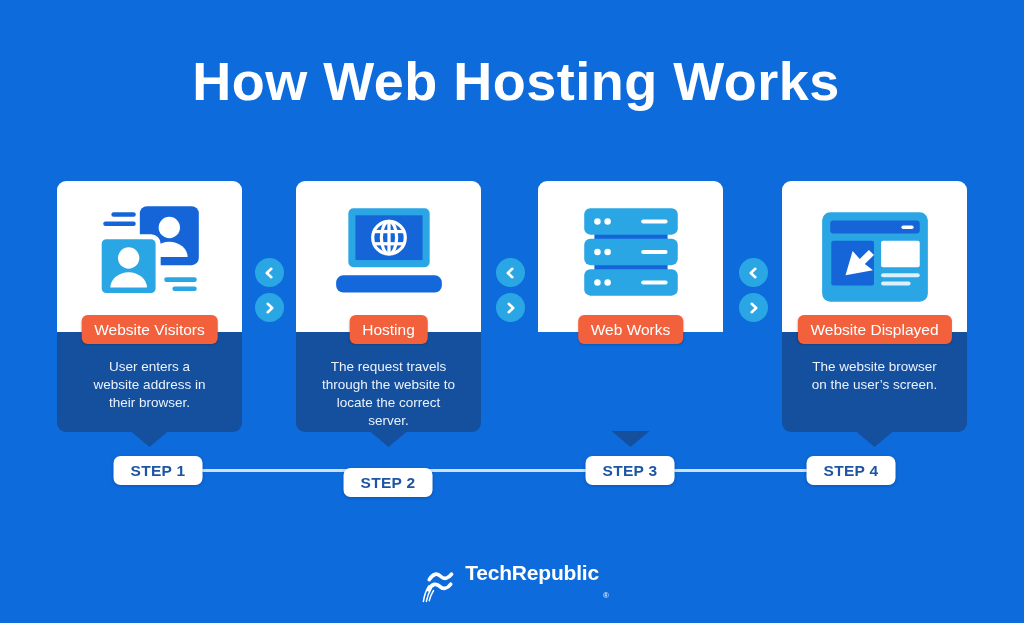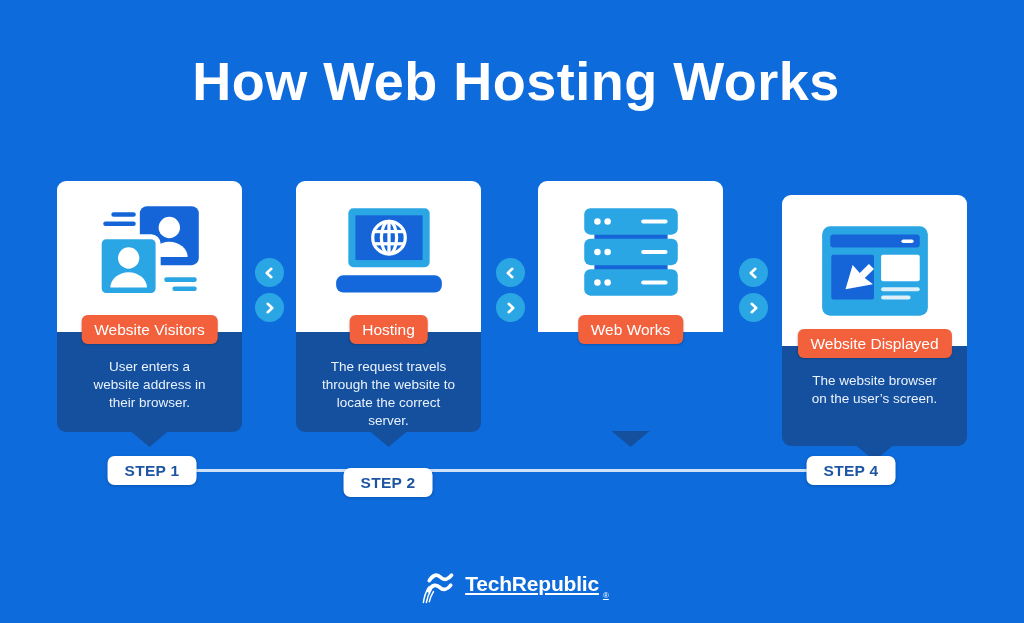--- a/index.html
+++ b/index.html
@@ -14,21 +14,21 @@
   html,body{background:#222;}
   .stage{
     position:relative;width:1024px;height:623px;background:var(--bg);
     overflow:hidden;font-family:"Liberation Sans",sans-serif;margin:0 auto;
   }
   .title{
     position:absolute;top:50px;left:8px;right:0;text-align:center;
     color:#fff;font-size:54px;font-weight:bold;letter-spacing:.5px;
   }
   .card{position:absolute;top:181px;width:185px;height:251px;}
-  .card.c1{left:57px;} .card.c2{left:296px;} .card.c3{left:538px;} .card.c4{left:782px;margin-top:14px;}
+  .card.c1{left:57px;} .card.c2{left:296px;} .card.c3{left:538px;} .card.c4{left:782px;}
   .card-top{
     height:151px;background:#fff;border-radius:9px 9px 0 0;
     display:flex;align-items:center;justify-content:center;
   }
   .card-bottom{
     height:100px;background:var(--navy);border-radius:0 0 9px 9px;
     padding:26px 22px 0;text-align:center;
   }
   .desc{
     color:#EAF2FC;font-size:13.5px;line-height:18px;white-space:pre-line;
@@ -47,34 +47,34 @@
   .step-line{
     position:absolute;top:469px;left:149px;width:726px;height:2.5px;
     background:rgba(255,255,255,.8);z-index:1;
   }
   .step-badge{
     position:absolute;top:456px;transform:translateX(-50%);
     background:#fff;color:var(--steptext);font-weight:bold;font-size:15.5px;
     height:29px;line-height:29px;padding:0 17px;border-radius:7px;z-index:2;
     letter-spacing:.3px;box-shadow:0 1px 3px rgba(0,30,80,.25);white-space:nowrap;
   }
-  .s1{left:152px;text-align:center;} .s2{left:388px;margin-top:12px;} .s3{left:630px;} .s4{left:851px;}
+  .s1{left:158px;text-align:center;} .s2{left:388px;margin-top:12px;} .s3{left:630px;} .s4{left:851px;}
   .nav-group{
     position:absolute;top:258px;width:29px;display:flex;
     flex-direction:column;gap:6px;z-index:2;
   }
   .g1{left:255px;} .g2{left:496px;} .g3{left:739px;}
   .nav-btn{
     width:29px;height:29px;border-radius:50%;background:var(--lblue);
     border:none;display:flex;align-items:center;justify-content:center;
     cursor:pointer;padding:0;
   }
   .footer{
     position:absolute;top:561px;left:0;right:0;height:46px;
-    display:flex;align-items:center;justify-content:center;gap:8px;color:#fff;text-decoration:underline;
+    display:flex;align-items:flex-start;justify-content:center;gap:8px;color:#fff;
   }
   .brand{font-size:21px;font-weight:bold;letter-spacing:-.2px;}
   .regmark{font-size:8px;align-self:flex-end;margin:0 0 7px -4px;}
 </style>
 </head>
 <body>
 
 <div class="stage">
 
   <h1 class="title">How Web Hosting Works</h1>
@@ -150,20 +150,21 @@
           <rect x="70" y="49" width="26" height="4" rx="2"></rect>
           <circle cx="27" cy="81" r="3.2"></circle>
             <circle cx="37" cy="81" r="3.2"></circle>
           <rect x="70" y="79" width="26" height="4" rx="2"></rect>
         </g>
       </svg>
     </div>
     <div class="badge">Web Works</div>
     <div class="tail"></div>
   </div>
+  <div class="step-badge s3">STEP 3</div>
 
   <div class="card c4">
     <div class="card-top">
       <svg width="122" height="114" viewBox="0 0 120 112">
         <rect x="8" y="12" width="104" height="88" rx="8" fill="#2BA6E4"></rect>
         <rect x="16" y="20" width="88" height="13" rx="3" fill="#1565D8"></rect>
         <rect x="86" y="25" width="12" height="3.5" rx="1.75" fill="#fff"></rect>
         <rect x="17" y="40" width="42" height="44" rx="2" fill="#1565D8"></rect>
         <path d="M31 74 L38 50 L45 58 L54 49 L59 54 L50 63 L58 69 Z" fill="#fff"></path>
         <rect x="66" y="40" width="38" height="26" rx="2" fill="#fff"></rect>

